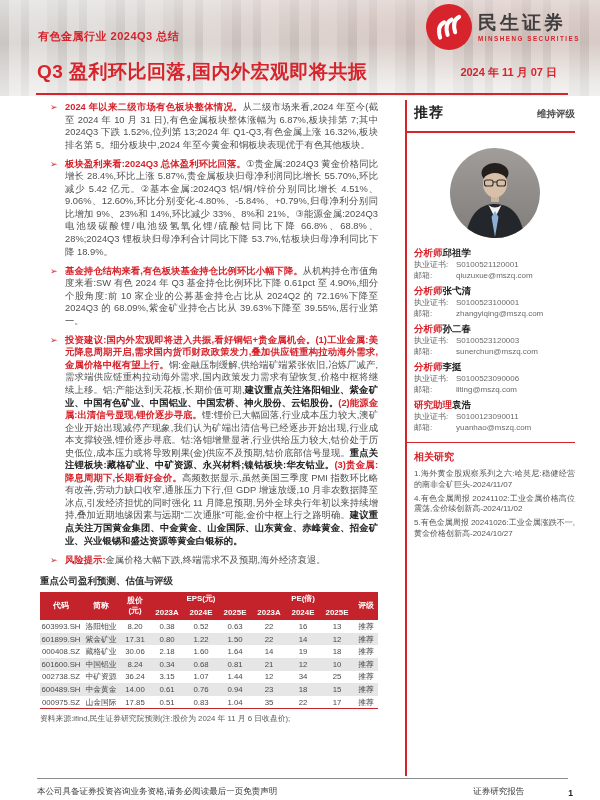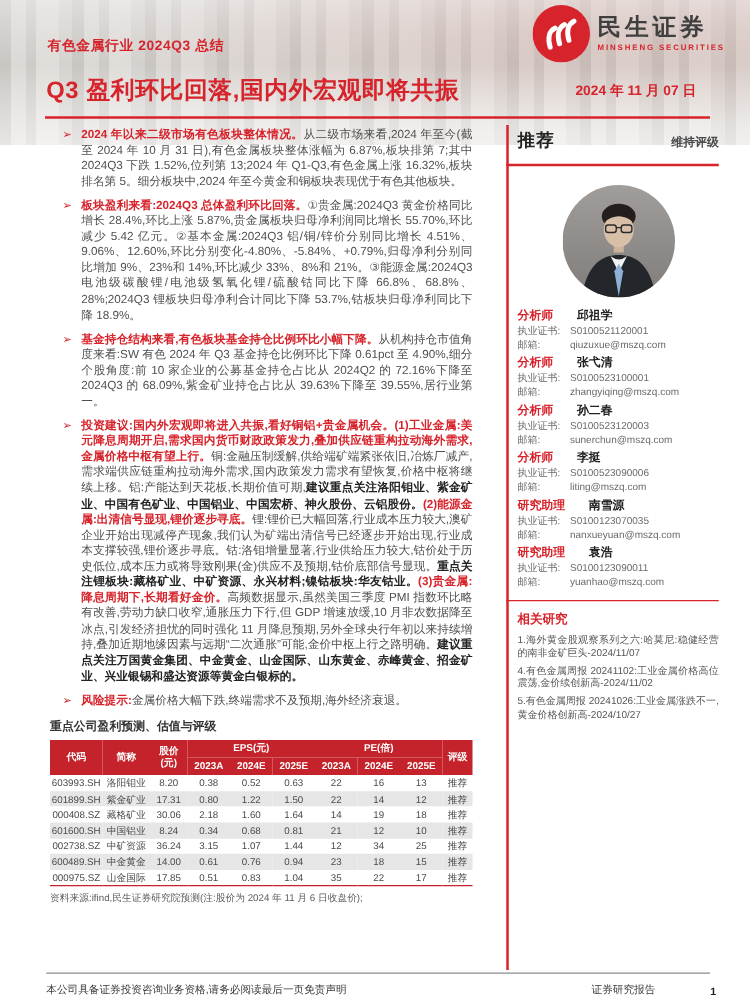--- a/index.html
+++ b/index.html
@@ -1,20 +1,20 @@
 <!DOCTYPE html>
 <html><head>
 <meta charset="utf-8">
 <style>
   html,body{margin:0;padding:0;background:#ffffff;}
   .page{position:relative;width:600px;height:800px;background:#fff;overflow:hidden;
         font-family:"Liberation Sans","DejaVu Sans",sans-serif;}
 
   
-  .header{position:absolute;left:0;top:0;width:600px;height:116px;
+  .header{position:absolute;left:0;top:0;width:600px;height:96px;
     background:
       radial-gradient(ellipse at 82% 25%, rgba(186,74,62,0.14), transparent 60%),
       linear-gradient(to bottom, rgba(255,255,255,0.55), rgba(255,255,255,0.15) 45%, rgba(255,255,255,0.55)),
       repeating-linear-gradient(90deg, rgba(128,123,118,0.30) 0 9px, rgba(196,192,188,0.26) 9px 21px,
         rgba(150,146,142,0.32) 21px 29px, rgba(210,206,202,0.22) 29px 47px, rgba(168,164,160,0.28) 47px 58px),
       linear-gradient(to bottom,#cfccc8 0%,#dedbd7 55%,#ebe8e4 100%);}
   .eyebrow{position:absolute;left:38px;top:29px;font-size:11px;font-weight:bold;color:#d7232b;letter-spacing:0.5px;}
   .doc-title{position:absolute;left:37px;top:59px;font-size:19px;font-weight:bold;color:#d7232b;letter-spacing:0.5px;white-space:nowrap;}
   .doc-date{position:absolute;right:43px;top:65px;font-size:11px;font-weight:bold;color:#d7232b;}
   .logo{position:absolute;right:20px;top:4px;display:flex;align-items:center;}
@@ -46,21 +46,21 @@
   
   .v-rule{position:absolute;left:405px;top:100px;width:1.5px;height:676px;background:#d7232b;}
   .sidebar{position:absolute;left:414px;top:100px;width:161px;}
   .rating-row{display:flex;justify-content:space-between;align-items:baseline;padding-top:4px;}
   .rating-label{font-size:14px;font-weight:bold;color:#222;letter-spacing:1px;}
   .rating-action{font-size:9.5px;font-weight:bold;color:#4a4a4a;}
   .side-rule{height:1.5px;background:#d7232b;margin:9px 0 0 -9px;width:170px;}
   .avatar-wrap{width:90px;height:90px;margin:15px auto 8px auto;border-radius:50%;overflow:hidden;}
   .analyst{margin-bottom:3px;}
   .a-line1{font-size:9.5px;line-height:13px;}
-  .a-role{color:#d7232b;font-weight:bold;margin-right:19px;}
+  .a-role{color:#d7232b;font-weight:bold;margin-right:0;}
   .a-name{color:#222;font-weight:bold;}
   .a-meta{font-size:8px;line-height:11px;color:#6a6a6a;}
   .a-label{display:inline-block;width:42px;}
   .related-heading{font-size:10px;font-weight:bold;color:#d7232b;margin:7px 0 5px 0;}
   .rel-item{font-size:8px;line-height:10.6px;color:#555;margin-bottom:3.5px;text-align:justify;}
 
   
   .footer-rule{position:absolute;left:37px;top:778px;width:531px;height:1px;background:#8c8c8c;}
   .footer{position:absolute;left:37px;top:786px;width:538px;display:flex;align-items:flex-end;
           font-size:8.5px;color:#3a3a3a;}
@@ -287,25 +287,20 @@
           <div class="a-line1"><span class="a-role">分析师</span><span class="a-name">孙二春</span></div>
           <div class="a-meta"><span class="a-label">执业证书:</span><span>S0100523120003</span></div>
           <div class="a-meta"><span class="a-label">邮箱:</span><span>sunerchun@mszq.com</span></div>
         </div>
         <div class="analyst">
           <div class="a-line1"><span class="a-role">分析师</span><span class="a-name">李挺</span></div>
           <div class="a-meta"><span class="a-label">执业证书:</span><span>S0100523090006</span></div>
           <div class="a-meta"><span class="a-label">邮箱:</span><span>liting@mszq.com</span></div>
         </div>
         <div class="analyst">
-          <div class="a-line1"><span class="a-role">研究助理</span><span class="a-name">南雪源</span></div>
-          <div class="a-meta"><span class="a-label">执业证书:</span><span>S0100123070035</span></div>
-          <div class="a-meta"><span class="a-label">邮箱:</span><span>nanxueyuan@mszq.com</span></div>
-        </div>
-        <div class="analyst">
           <div class="a-line1"><span class="a-role">研究助理</span><span class="a-name">袁浩</span></div>
           <div class="a-meta"><span class="a-label">执业证书:</span><span>S0100123090011</span></div>
           <div class="a-meta"><span class="a-label">邮箱:</span><span>yuanhao@mszq.com</span></div>
         </div>
       </div>
 
     <div class="side-rule"></div>
     <div class="related-heading">相关研究</div>
     <div>
         <div class="rel-item">1.海外黄金股观察系列之六:哈莫尼:稳健经营的南非金矿巨头-2024/11/07</div>

